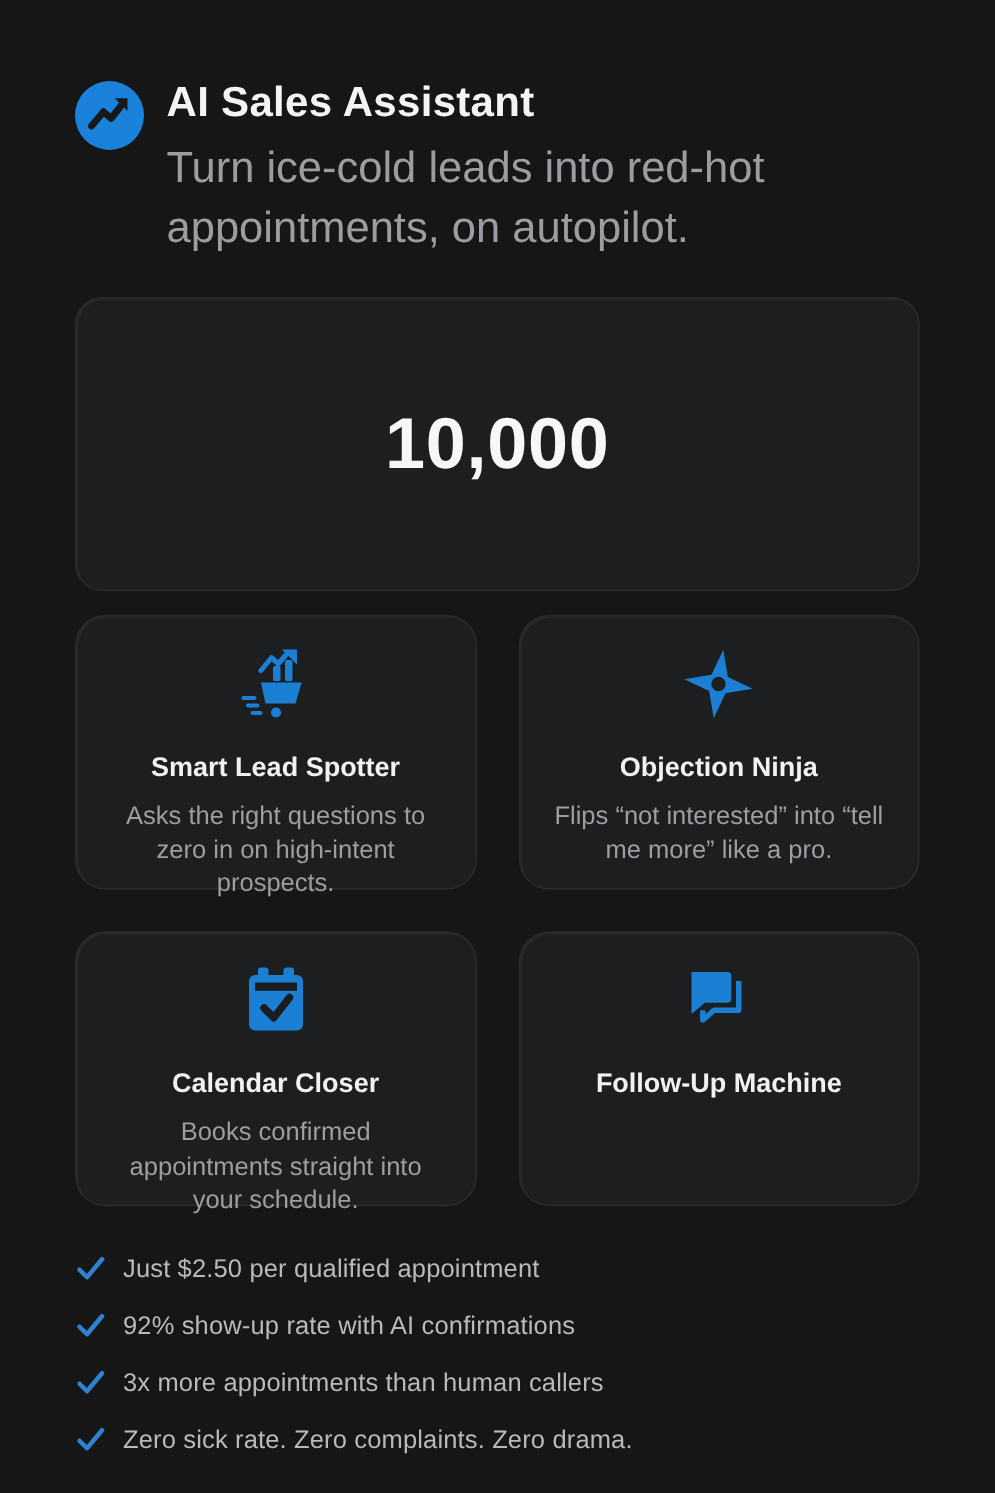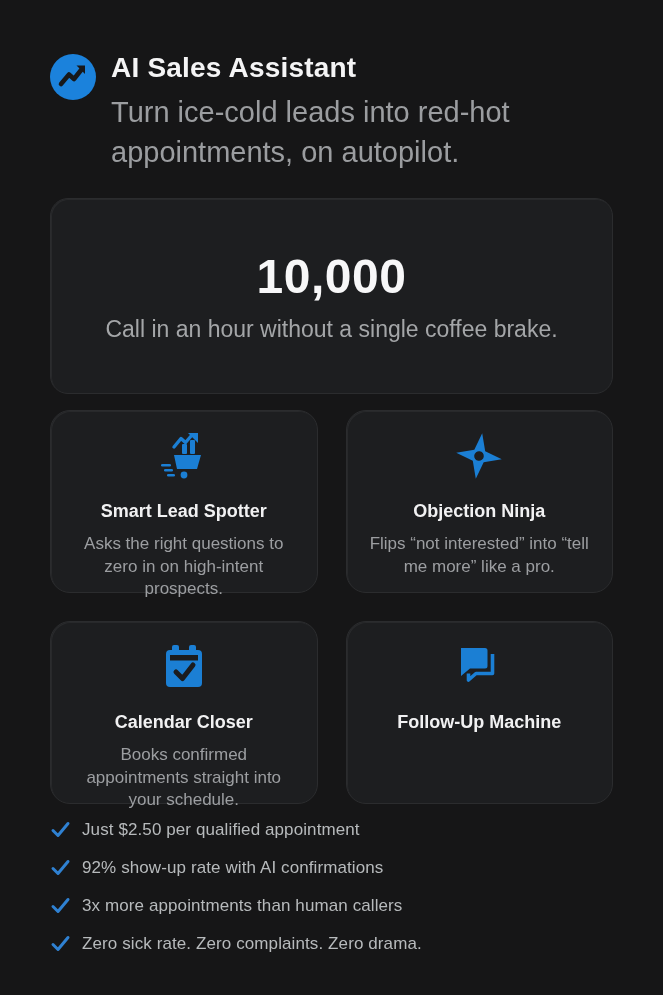--- a/index.html
+++ b/index.html
@@ -49,21 +49,21 @@
     border-radius:20px;
     padding:18px 22px 0 22px;
     text-align:center;
     display:flex; flex-direction:column; align-items:center;
   }
   .feature-icon { width:50px; height:50px; margin-top:2px; }
   .feature-title { font-size:18px; font-weight:bold; color:#f1f1f2; margin-top:20px; }
   .feature-desc { font-size:17px; color:#9c9ea1; line-height:1.3; margin-top:11px; }
 
   
-  .checklist { margin-top:15px; }
+  .checklist { margin-top:31px; }
   .check-item { display:flex; align-items:center; gap:11px; margin-bottom:17px; }
   .check-icon { flex:0 0 21px; width:21px; height:21px; }
   .check-text { font-size:17px; color:#b7babc; letter-spacing:.1px; }
 </style>
 </head>
 <body>
 
 <div class="page">
 
   <div class="header">
@@ -75,21 +75,20 @@
       </svg>
     </span>
     <div>
       <div class="header-title">AI Sales Assistant</div>
       <div class="header-subtitle">Turn ice-cold leads into red-hot appointments, on autopilot.</div>
     </div>
   </div>
 
   <div class="card stat-card">
     <div class="stat-value">10,000</div>
-    <div class="stat-caption">Call in an hour without a single coffee brake.</div>
   </div>
 
   <div class="features">
 
     <div class="card feature-card">
       <span class="feature-icon">
         <svg viewBox="0 0 50 50" width="50" height="50">
           <g fill="#1b7fd4" stroke="none">
             <path d="M15 24 h27 l-4 14 h-20 z"></path>
             <rect x="23" y="13" width="5" height="10" rx="1"></rect>

